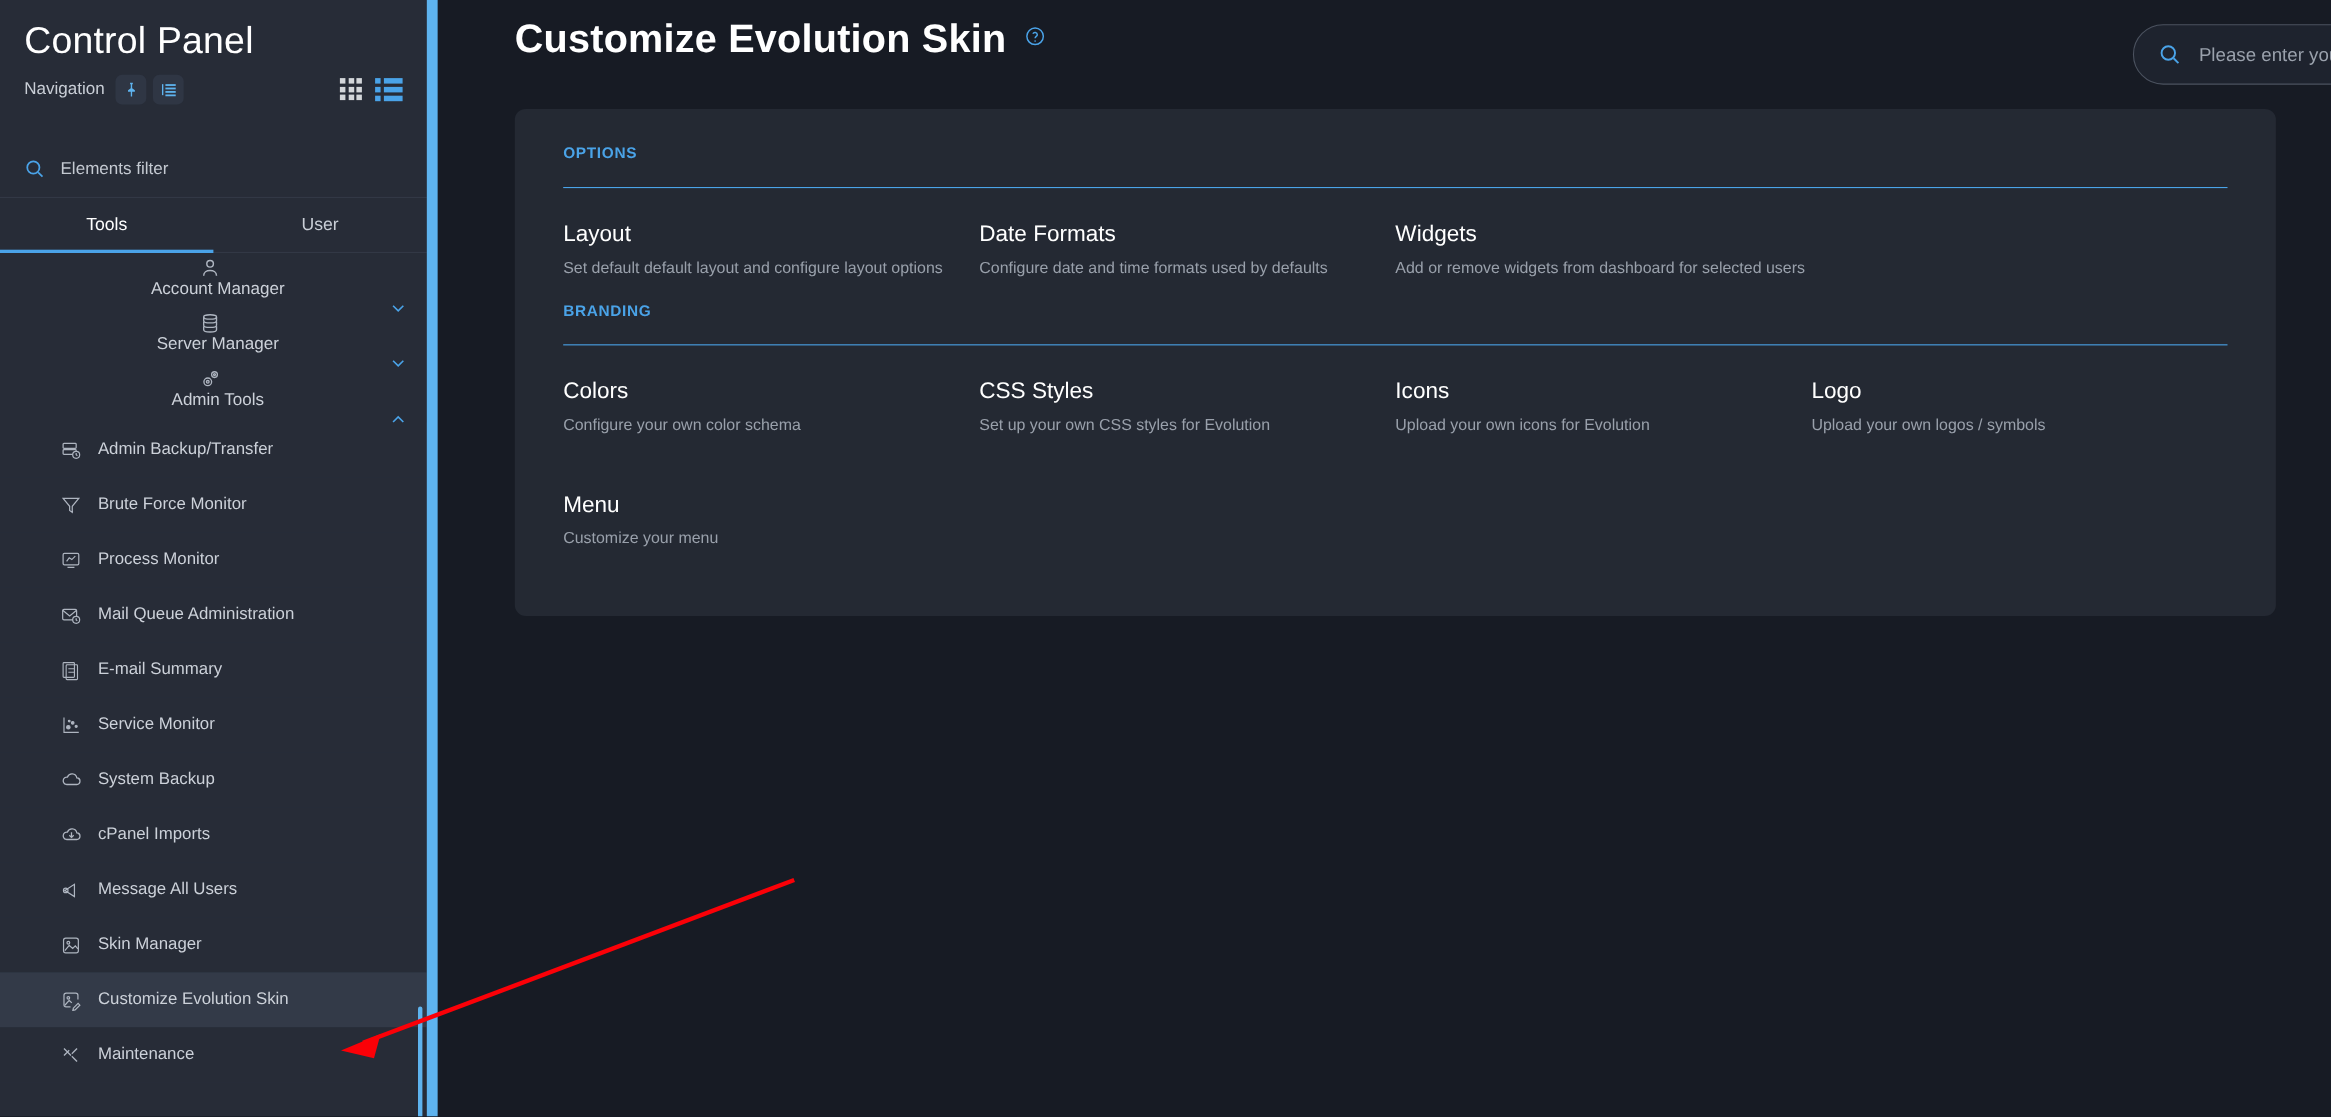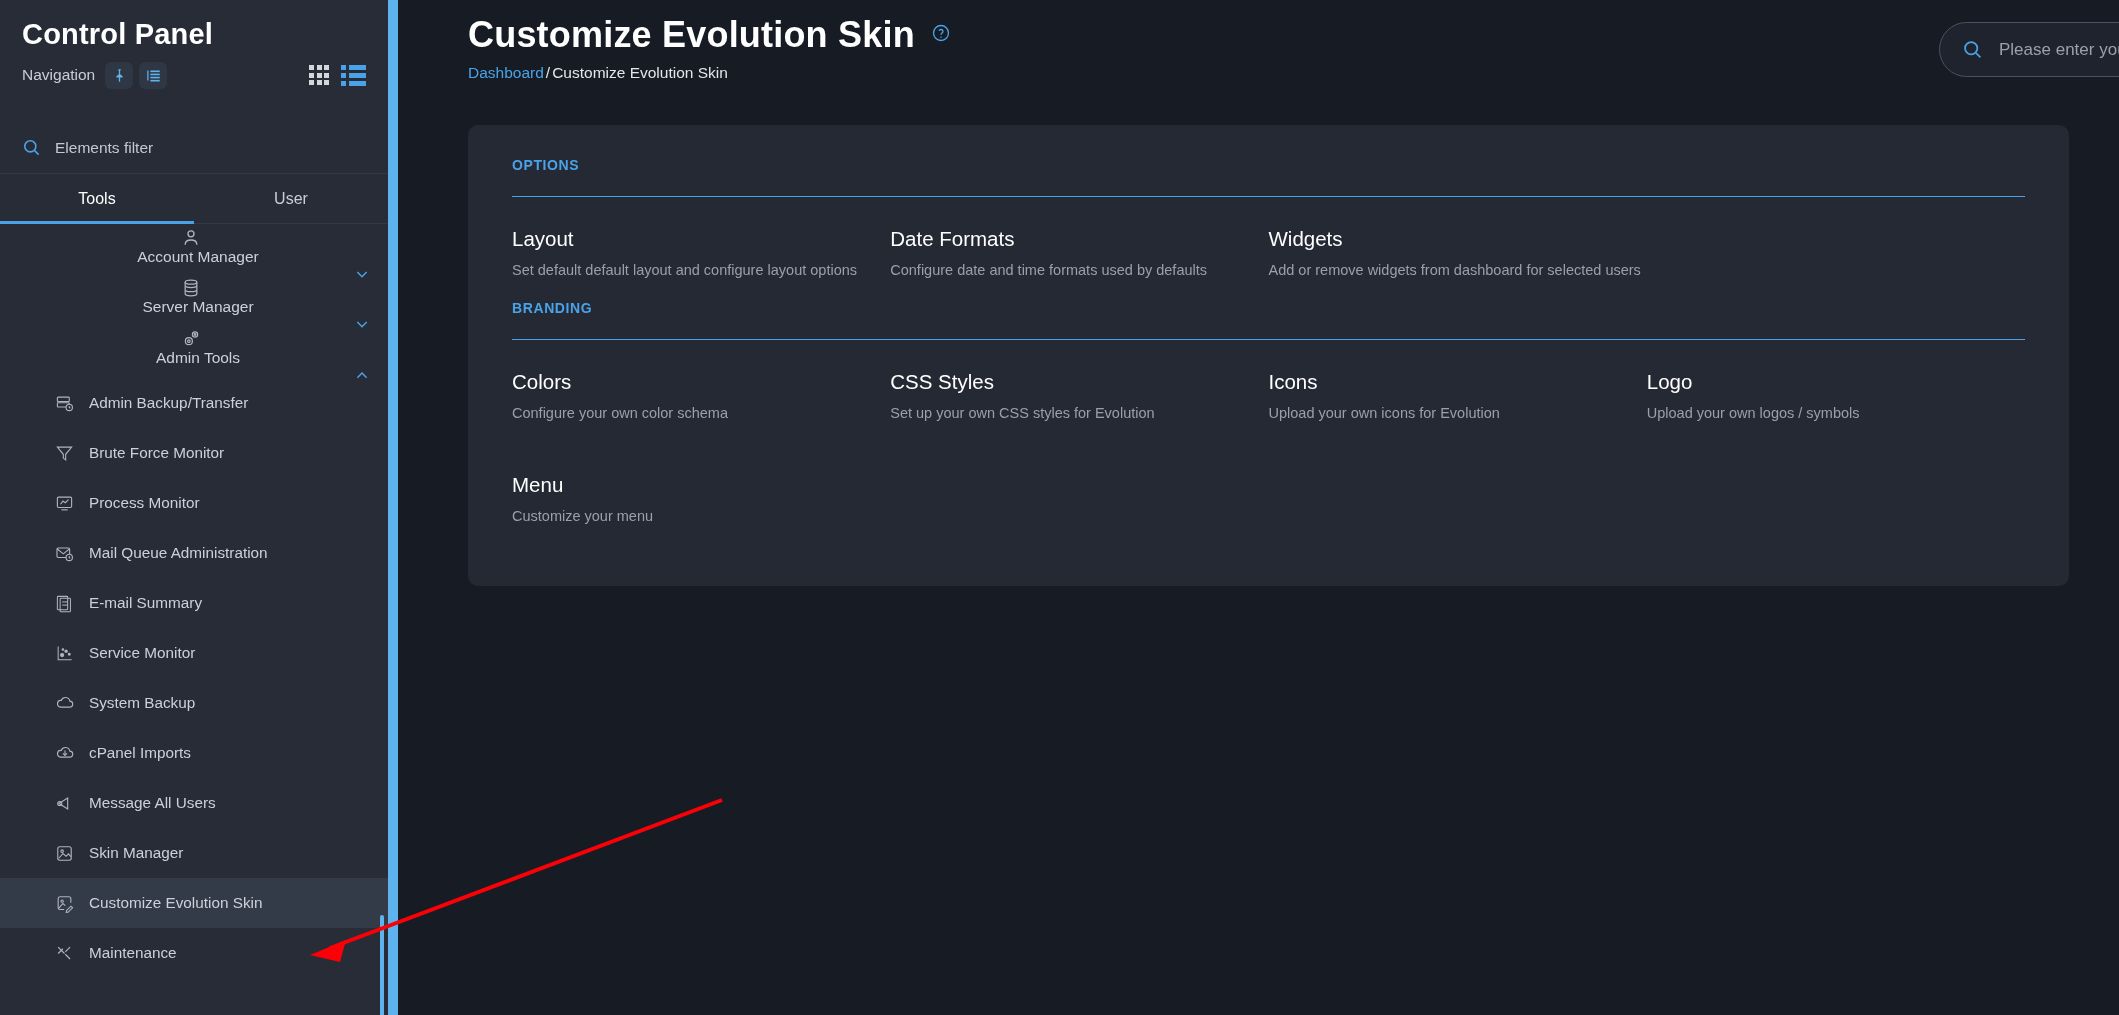--- a/index.html
+++ b/index.html
@@ -16,21 +16,21 @@
     position:absolute; left:0; top:0; width:388px; height:1015px;
     background:#272c37;
     overflow:hidden;
   }
   #sidebar-accent{
     position:absolute; left:388px; top:0; width:10px; height:1015px;
     background:#5eb3ee;
   }
   #sb-head{ padding:18px 22px 0 22px; }
   #cp-title{
-    font-size:29px; font-weight:700; color:#ffffff; letter-spacing:.2px;
+    font-size:34px; font-weight:400; color:#ffffff; letter-spacing:.2px;
     line-height:1.15;
   }
   #nav-row{
     display:flex; align-items:center; margin-top:9px; height:30px;
   }
   #nav-label{ font-size:15.5px; color:#c9ced6; margin-right:10px; }
   .mini-btn{
     width:28px; height:27px; border-radius:6px; background:#2f3644;
     display:flex; align-items:center; justify-content:center; margin-right:6px;
   }
@@ -399,23 +399,20 @@
       <div id="page-title">Customize Evolution Skin</div>
       <span>
         <svg width="20" height="20" viewBox="0 0 24 24" fill="none" stroke="#4aa3e8" stroke-width="1.6">
           <circle cx="12" cy="12" r="9"></circle>
           <path d="M9.6 9.3a2.5 2.5 0 0 1 4.8.9c0 1.7-2.4 2.1-2.4 3.8"></path>
           <circle cx="12" cy="17.2" r=".9" fill="#4aa3e8" stroke="none"></circle>
         </svg>
       </span>
     </div>
 
-    <div id="breadcrumb">
-      <a href="#">Dashboard</a><span class="sep">/</span><span>Customize Evolution Skin</span>
-    </div>
 
     <div id="top-search">
       <svg width="21" height="21" viewBox="0 0 24 24" fill="none" stroke="#4aa3e8" stroke-width="2">
         <circle cx="10.5" cy="10.5" r="7"></circle>
           <line x1="16" y1="16" x2="21" y2="21"></line>
       </svg>
       <span class="ph">Please enter your</span>
     </div>
   </div>
 

